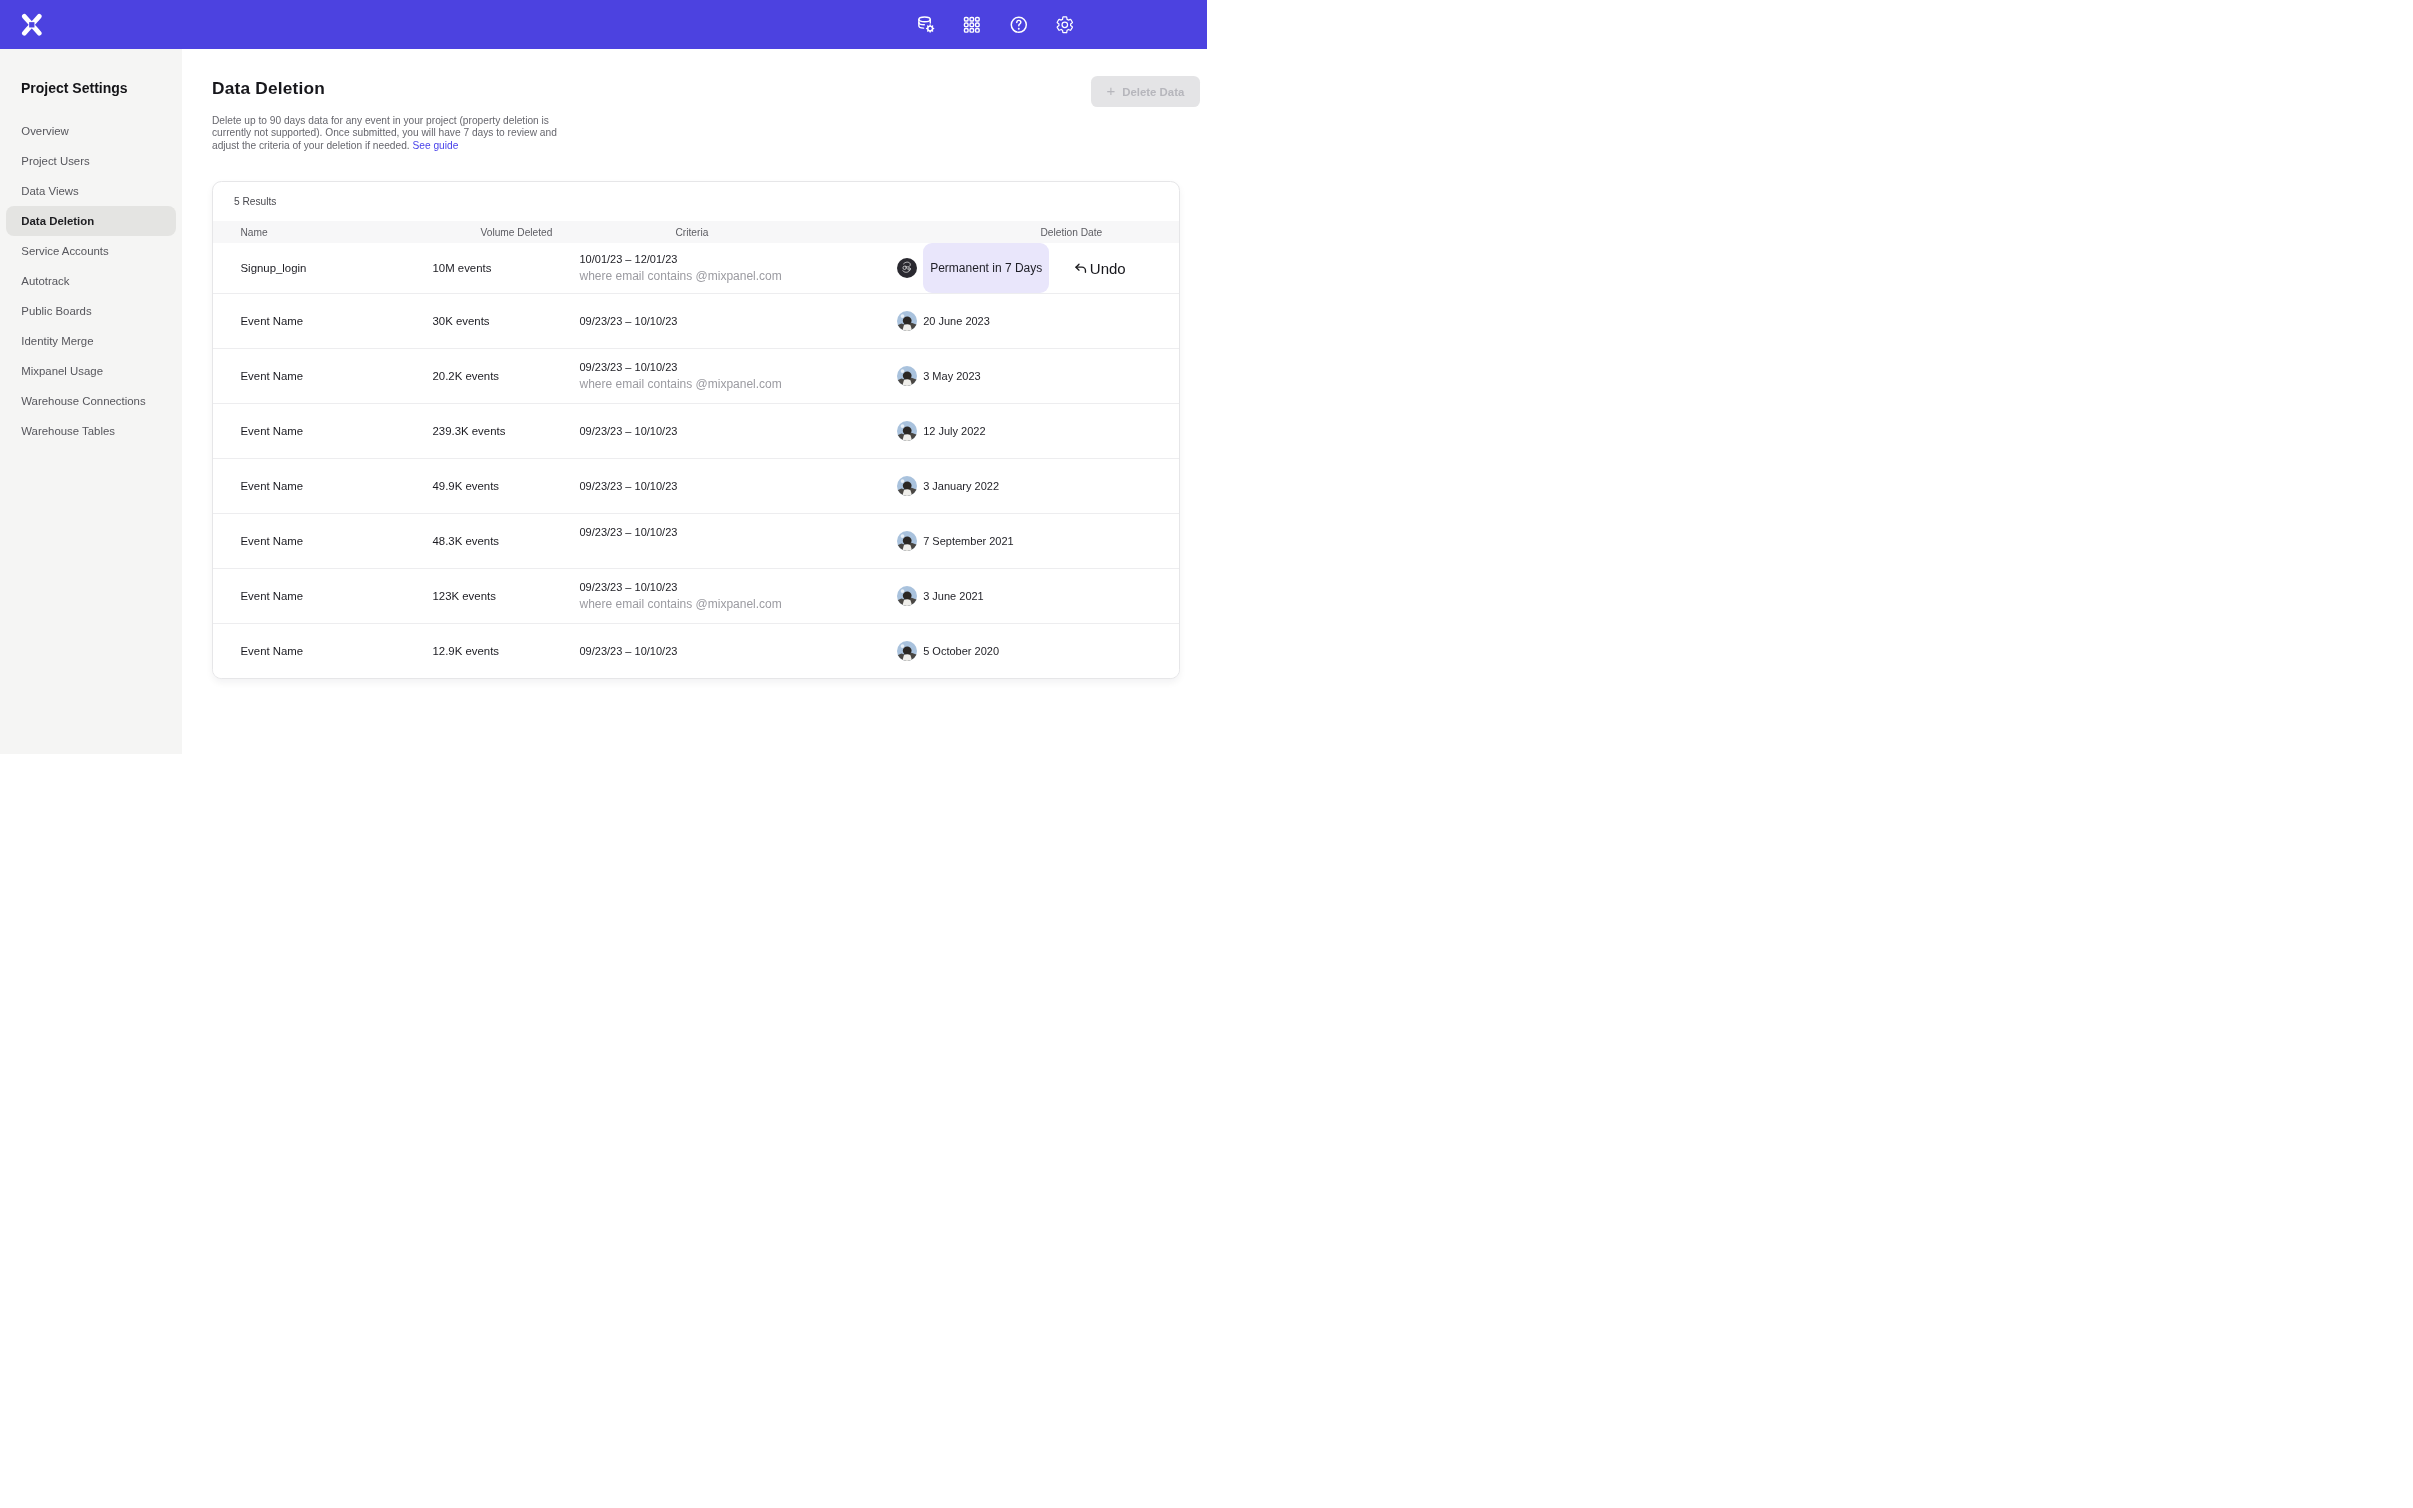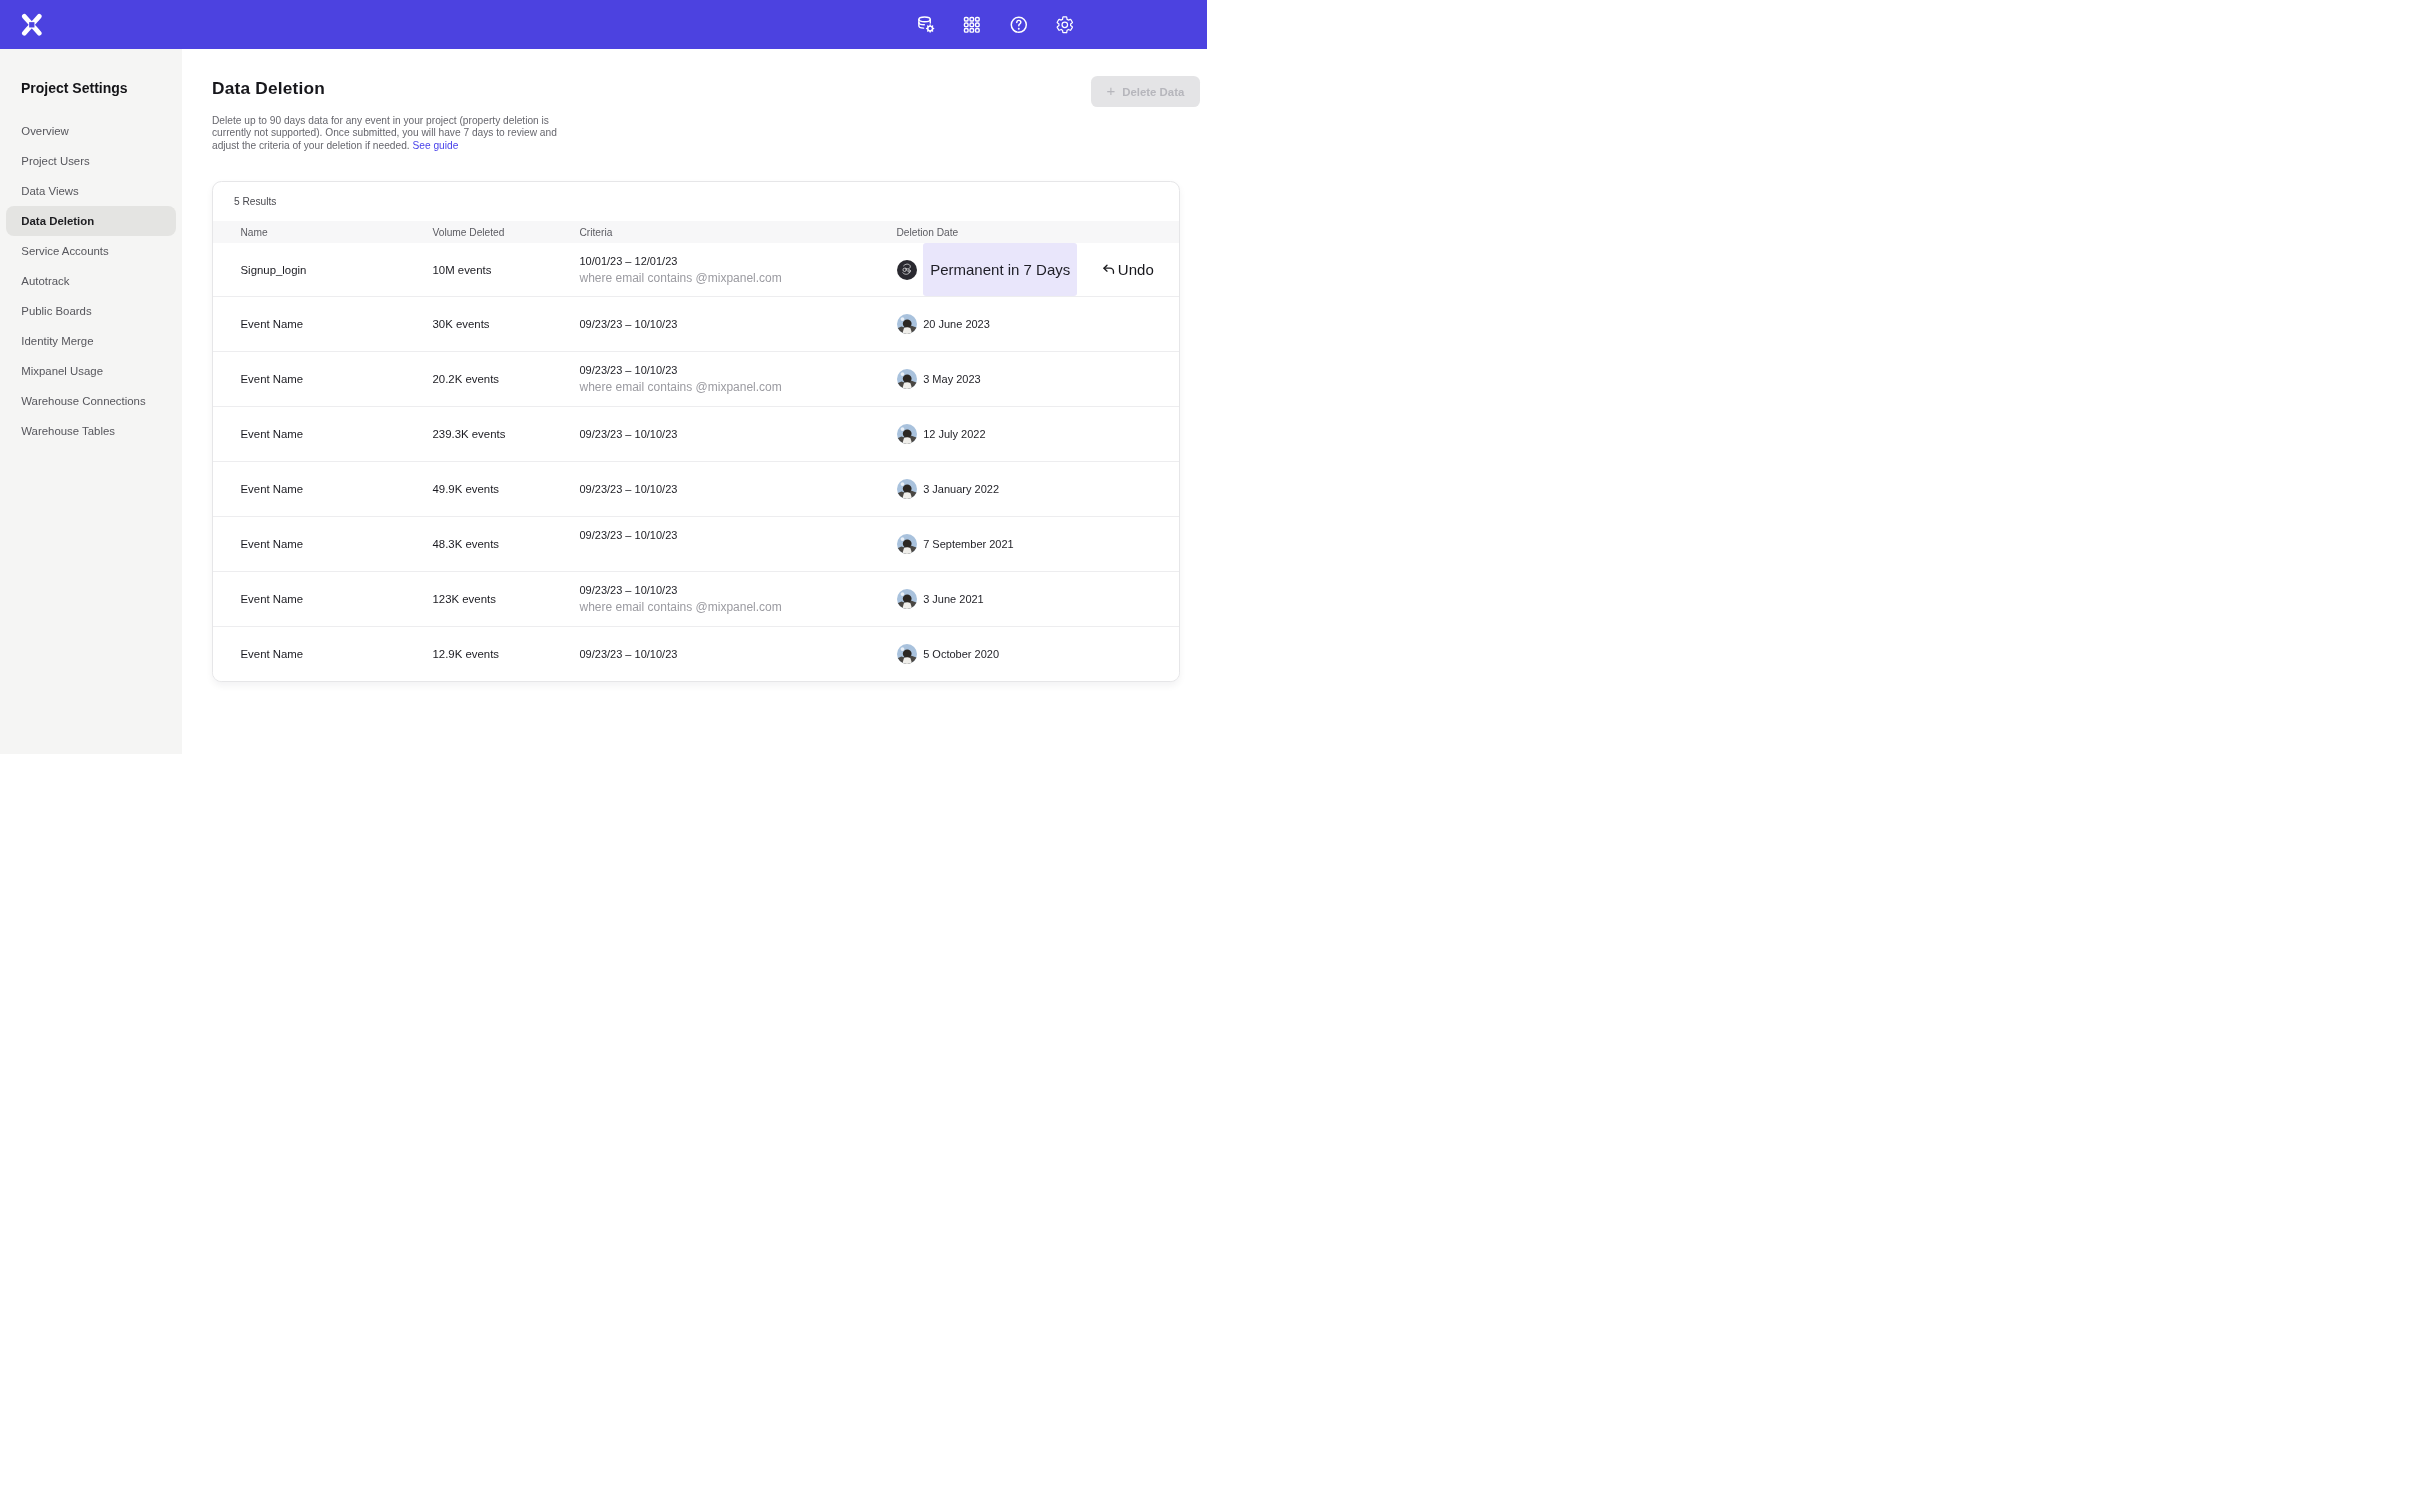--- a/index.html
+++ b/index.html
@@ -54,32 +54,32 @@
   .card {
     margin:29px 27px 0 30px; width:968px; background:#fff;
     border:0.8px solid #e6e6e8; border-radius:9.4px;
     box-shadow:0 3.1px 7.9px rgba(20,20,40,.05); overflow:hidden;
   }
   .results-bar { height:39px; display:flex; align-items:center; padding:0 21px; font-size:10.2px; color:#4a4a50; }
   .thead, .trow {
     display:grid; grid-template-columns:192px 147px 317px 1fr; padding-left:27.5px;
     align-items:center;
   }
-  .thead { height:22px; background:#f7f7f8; font-size:10.2px; color:#5c5c62; }
+  .thead { height:22px; background:#f7f7f8; font-size:10.2px; color:#5c5c62;gap:48px; }
   .trow { min-height:55px; font-size:11.4px; color:#1b1b21; background:#fff; }
   .trow.first { min-height:50px; }
   .trow + .trow { border-top:0.8px solid #ededef; }
   .cell { padding-right:9.4px; }
   .c-criteria { line-height:1; }
   .crit-main { font-size:11px; color:#222228; }
   .crit-sub { font-size:12px; color:#9b9ba1; margin-top:4.7px; }
   .c-del { display:flex; align-items:center; gap:6.3px; }
   .avatar { width:20.4px; height:20.4px; border-radius:50%; overflow:hidden; flex:none; display:flex; }
   .avatar svg { width:100%; height:100%; display:block; }
-  .badge { background:#e9e6fb; border-radius:3px; padding:18px 7px; font-size:15px; color:#1e1e26; white-space:nowrap; }
+  .badge { background:#e9e6fb; border-radius:9px; padding:18px 7px; font-size:12px; color:#1e1e26; white-space:nowrap; }
   .undo-btn {
     display:flex; align-items:center; gap:2px; margin-left:17.3px;
     background:none; border:none; padding:0; font-family:inherit;
     font-size:15px; font-weight:500; color:#17171c; cursor:pointer;
   }
   .date-text { font-size:11px; color:#1f1f25; }
 </style>
 </head>
 <body>
 

